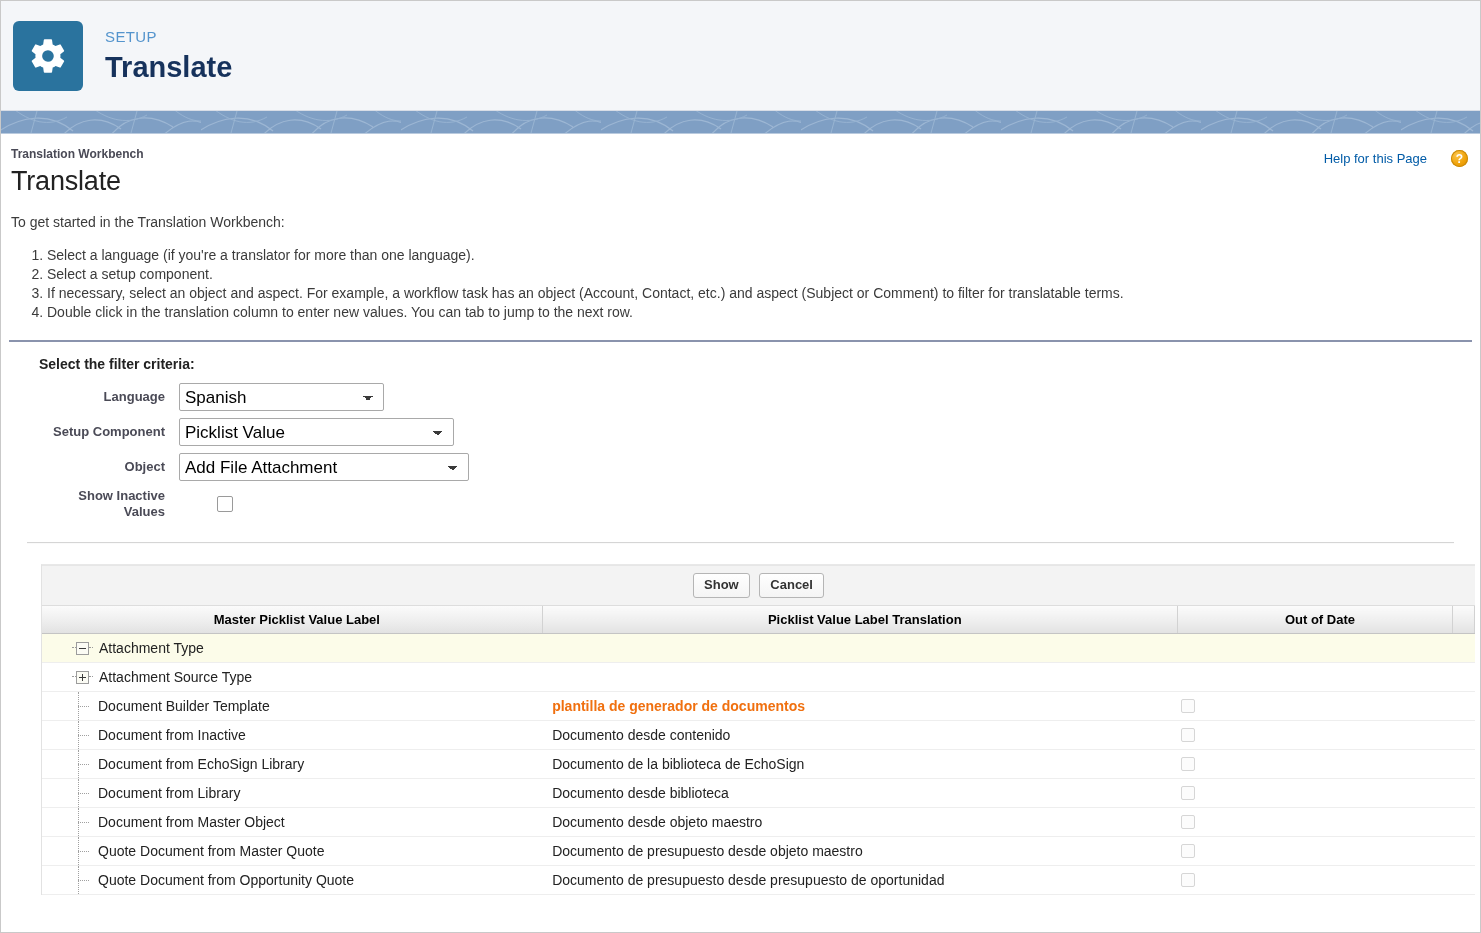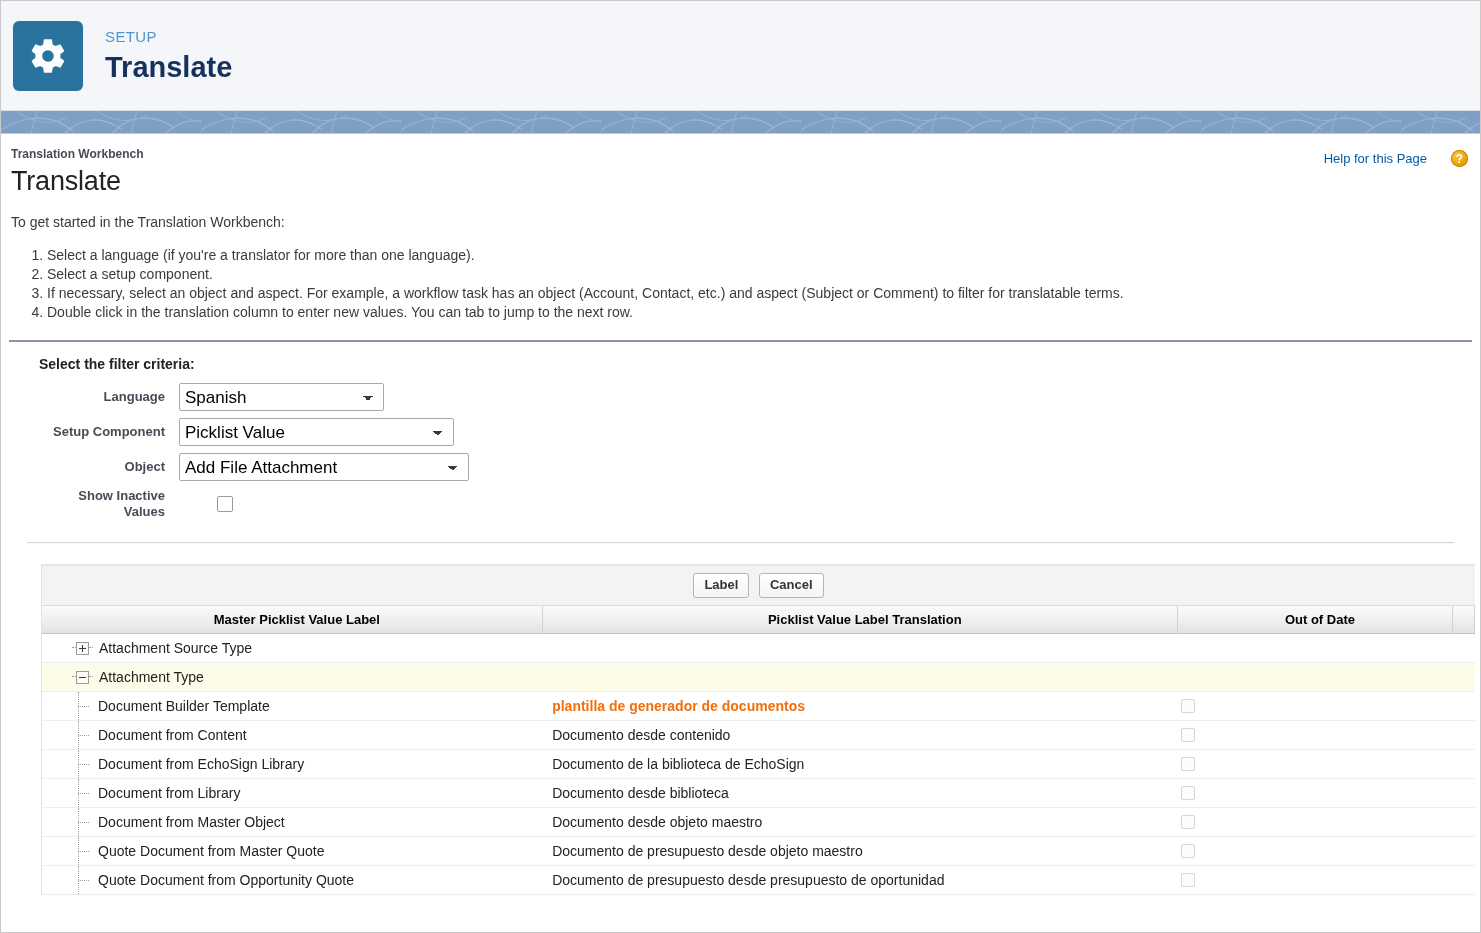--- a/index.html
+++ b/index.html
@@ -510,90 +510,90 @@
         </div>
 
       </div>
     </div>
 
     <hr class="hr-thin">
 
     <div class="table-panel">
 
       <div class="button-bar">
-        <button class="sf-button">Label</button>
+        <button class="sf-button">Show</button>
         <button class="sf-button">Cancel</button>
       </div>
 
       <table class="tw">
         <colgroup>
           <col class="col-master">
           <col class="col-translation">
           <col class="col-outofdate">
           <col class="col-spacer">
         </colgroup>
         <thead>
           <tr>
             <th>Master Picklist Value Label</th>
             <th>Picklist Value Label Translation</th>
             <th>Out of Date</th>
             <th></th>
           </tr>
         </thead>
         <tbody>
 
+          <tr class="group-row highlight">
+            <td>
+              <div class="node-cell node-indent-1">
+                <span class="tree-dot-left"></span>
+                <span class="tree-toggle"></span>
+                <span class="tree-dot-right"></span>
+                <span class="node-label">Attachment Type</span>
+              </div>
+            </td>
+            <td></td>
+            <td></td>
+            <td></td>
+          </tr>
+
           <tr class="group-row">
             <td>
               <div class="node-cell node-indent-1">
                 <span class="tree-dot-left"></span>
                 <span class="tree-toggle plus"></span>
                 <span class="tree-dot-right"></span>
                 <span class="node-label">Attachment Source Type</span>
               </div>
             </td>
             <td></td>
             <td></td>
             <td></td>
           </tr>
 
-          <tr class="group-row highlight">
-            <td>
-              <div class="node-cell node-indent-1">
-                <span class="tree-dot-left"></span>
-                <span class="tree-toggle"></span>
-                <span class="tree-dot-right"></span>
-                <span class="node-label">Attachment Type</span>
-              </div>
-            </td>
-            <td></td>
-            <td></td>
-            <td></td>
-          </tr>
-
           <tr class="leaf-row">
             <td class="vline-cell">
               <div class="node-cell">
                 <span class="tree-stub" style="margin-left:30px;"></span>
                 <span class="leaf-label">Document Builder Template</span>
               </div>
             </td>
             <td>
               <div class="trans-cell edited">plantilla de generador de documentos</div>
             </td>
             <td class="ood-cell">
               <input type="checkbox" class="ood-check" disabled="" style="">
             </td>
             <td></td>
           </tr>
 
           <tr class="leaf-row">
             <td class="vline-cell">
               <div class="node-cell">
                 <span class="tree-stub" style="margin-left:30px;"></span>
-                <span class="leaf-label">Document from Content</span>
+                <span class="leaf-label">Document from Inactive</span>
               </div>
             </td>
             <td>
               <div class="trans-cell">Documento desde contenido</div>
             </td>
             <td class="ood-cell">
               <input type="checkbox" class="ood-check" disabled="" style="">
             </td>
             <td></td>
           </tr>

